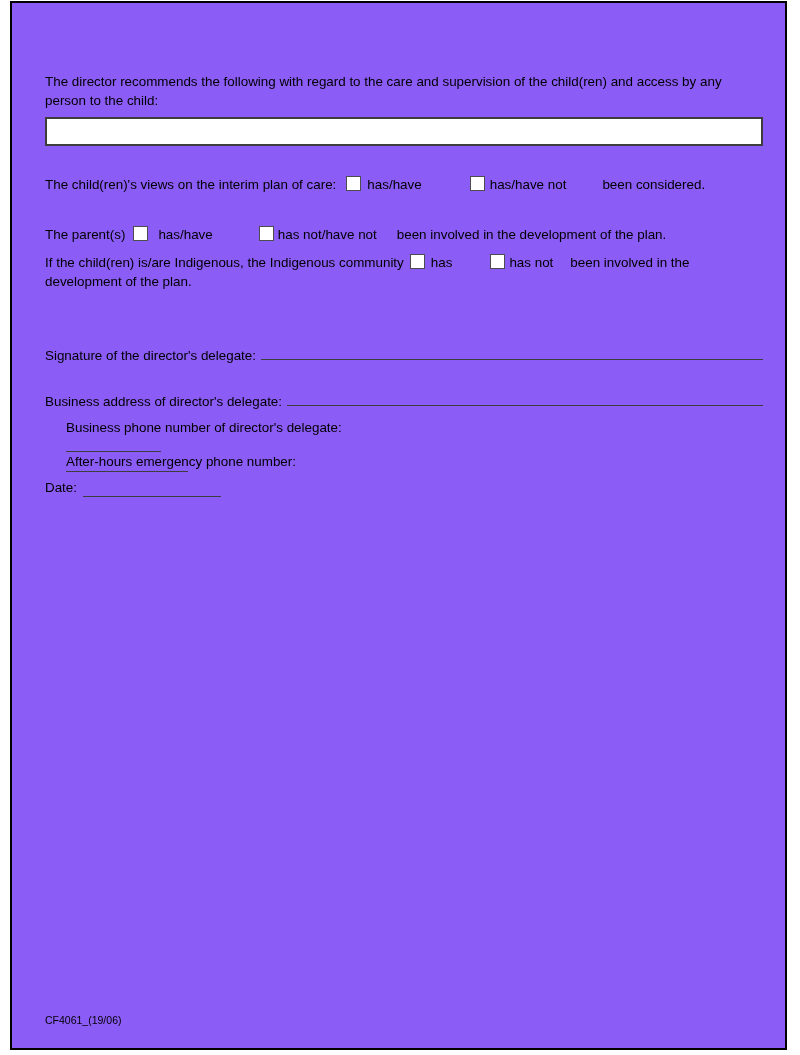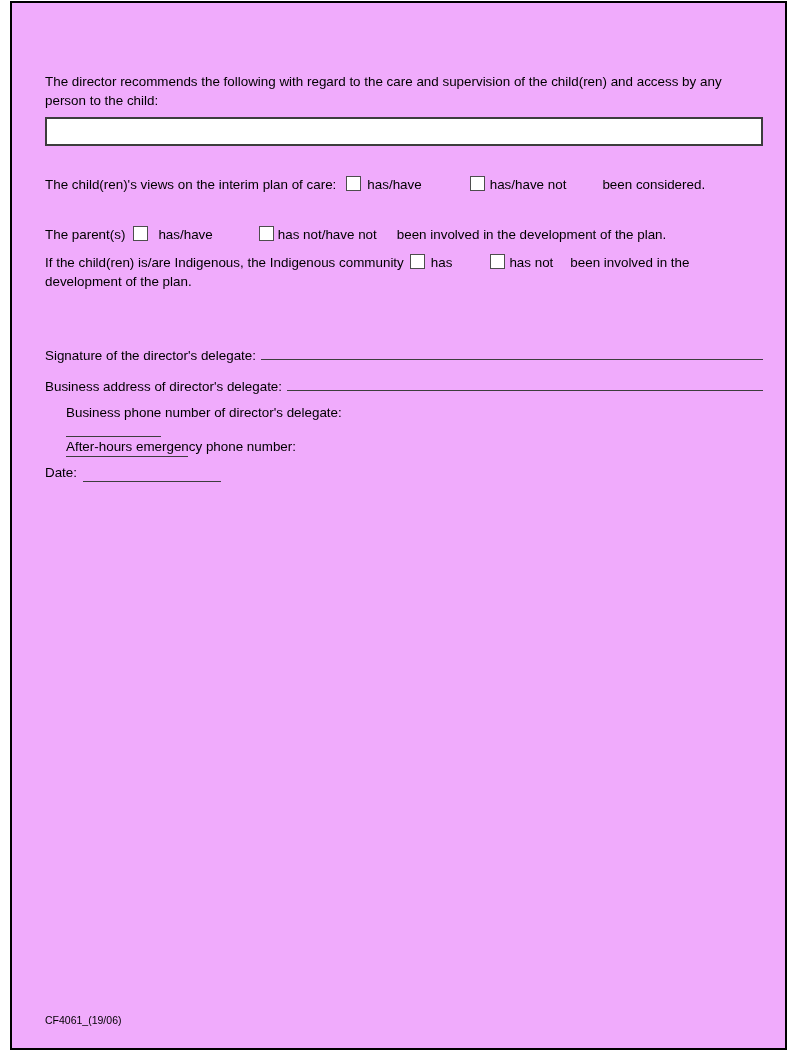--- a/index.html
+++ b/index.html
@@ -14,21 +14,21 @@
     font-family: "Liberation Sans", "DejaVu Sans", sans-serif;
     color: #000;
   }
   .page {
     position: absolute;
     left: 10px;
     top: 1px;
     width: 773px;
     height: 1045px;
     border: 2px solid #000;
-    background: #f0abfc;
+    background: #8b5cf6;
   }
   .content {
     position: absolute;
     left: 33px;
     top: 0;
     width: 718px;
     font-size: 13.4px;
     line-height: 19px;
   }
   .intro {
@@ -64,21 +64,21 @@
   .ml38 { margin-left: 38px; }
   .ml46 { margin-left: 46px; }
   .ml48 { margin-left: 48px; }
   .ml55 { margin-left: 36px; }
   .field-row {
     display: flex;
     align-items: baseline;
     margin: 0;
   }
   .sig-row     { margin-top: 54px; }
-  .addr-row    { margin-top: 11px; }
+  .addr-row    { margin-top: 26px; }
   .phone-row   { margin-top: 7px; flex-direction: column; }
   .date-row    { margin-top: 5px; }
   .field-row .label {
     white-space: nowrap;
   }
   .line {
     display: inline-block;
     border-bottom: 1.4px solid #3d3d3d;
     height: 14px;
   }

